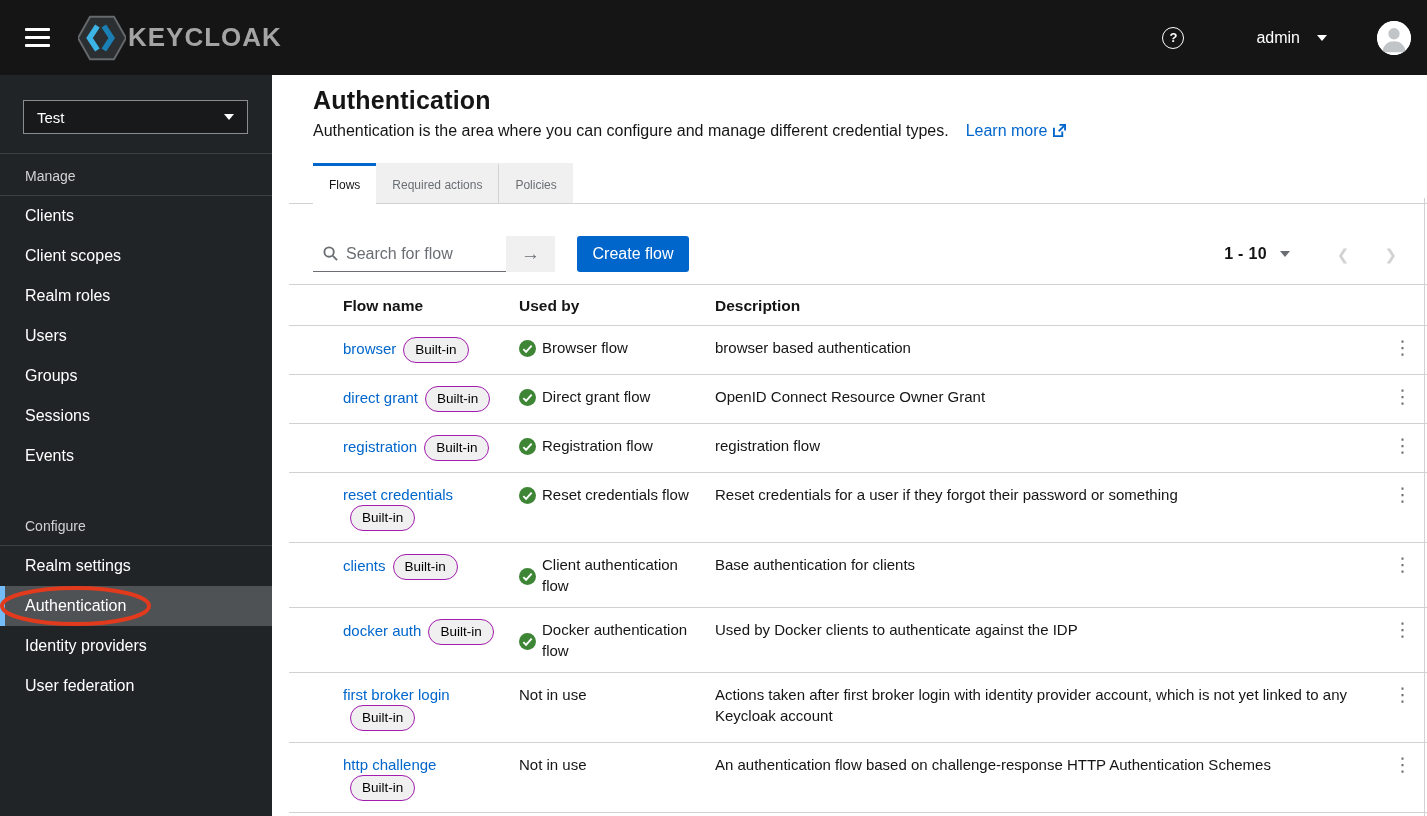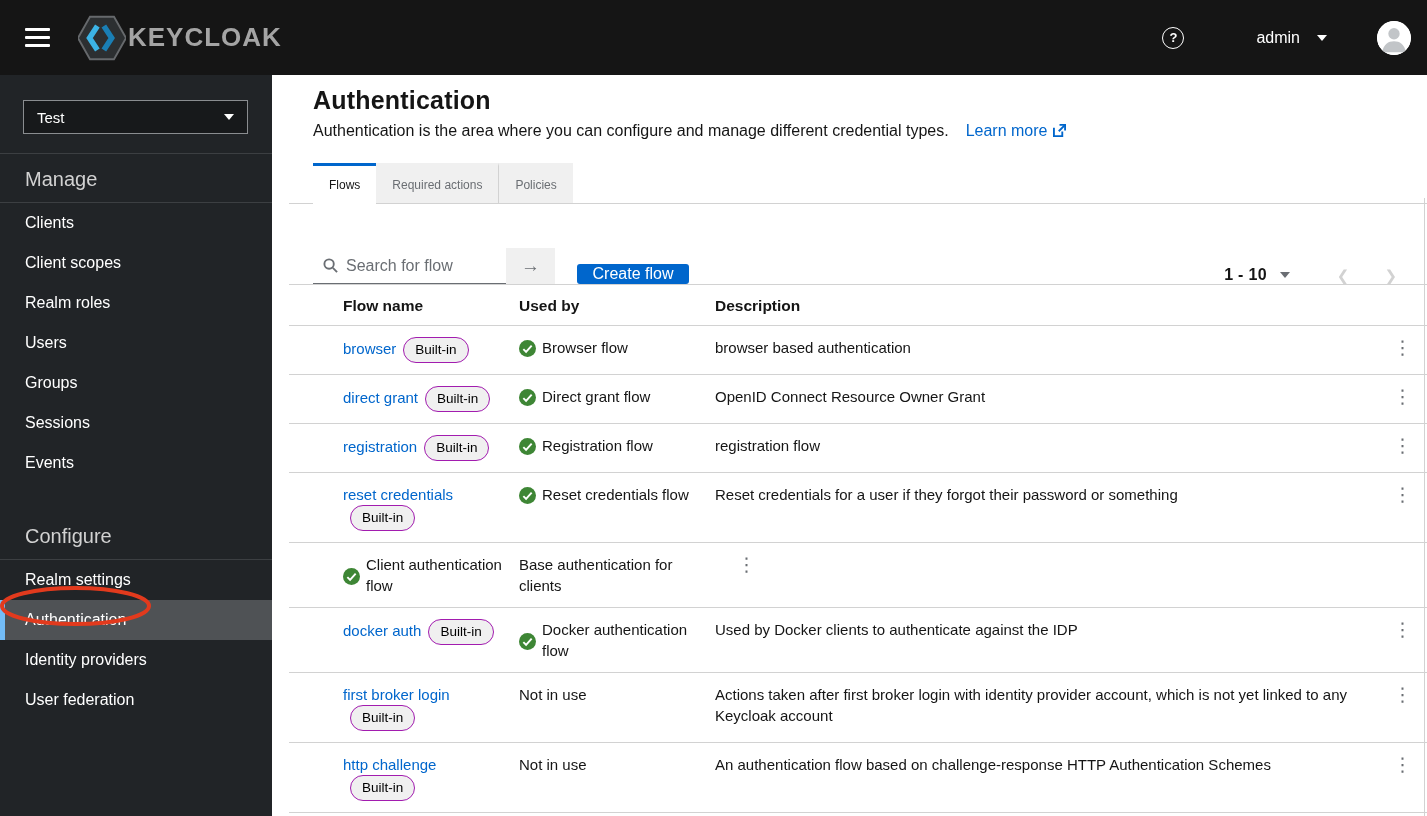--- a/index.html
+++ b/index.html
@@ -26,21 +26,21 @@
   .user-menu .caret { margin-left:17px; }
   .avatar { width:34px; height:34px; border-radius:50%; overflow:hidden; margin-left:50px;
             margin-right:16px; cursor:pointer; background:#fff; }
 
   
   .sidebar { position:absolute; top:75px; left:0; width:272px; bottom:0; background:#212427; z-index:4; }
   .realm-switcher { margin:25px 24px 19px 23px; height:34px; border:1px solid #8a8d90;
                     background:#17191b; color:#fff; font-size:15px; display:flex;
                     align-items:center; justify-content:space-between; padding:0 13px; cursor:pointer; }
   .nav-divider { height:1px; background:#3c3f42; }
-  .nav-section-title { padding:14px 0 11px 25px; font-size:20px; color:#d2d2d2; }
+  .nav-section-title { padding:14px 0 11px 25px; font-size:14px; color:#d2d2d2; }
   .nav-gap { height:28px; }
   .nav-item { height:40px; display:flex; align-items:center; padding-left:25px; font-size:16px;
               color:#fff; cursor:pointer; }
   .nav-item.selected { background:#4f5255; box-shadow:inset 5px 0 0 #73bcf7; }
 
   
   .main { position:absolute; top:75px; left:289px; right:0; bottom:0; background:#fff; overflow:hidden; }
   .page-header { padding:11px 24px 0; }
   .page-title { font-size:25px; font-weight:700; letter-spacing:.2px; }
   .page-sub { margin-top:7px; font-size:16px; }
@@ -48,31 +48,31 @@
   .learn-more svg { vertical-align:-1px; margin-left:5px; }
 
   .tabs { margin-top:23px; padding-left:24px; display:flex; border-bottom:1px solid #d2d2d2; height:41px; }
   .tab { padding:16px 16px; display:flex; align-items:center; font-size:12px; background:#f0f0f0;
          color:#6a6e73; cursor:pointer; border-top:3px solid #f0f0f0; border-right:1px solid #d2d2d2; }
   .tab:last-of-type { border-right:none; }
   .tab.active { background:#fff; color:#151515; border-top:3px solid #0066cc; border-right:none;
                 margin-bottom:-1px; border-bottom:1px solid #fff; position:relative; }
   .tab.active + .tab { border-left:none; }
 
-  .toolbar { display:flex; align-items:flex-end; padding:20px 30px 0 24px; height:80px; }
+  .toolbar { display:flex; align-items:center; padding:20px 30px 0 24px; height:80px; }
   .search-group { display:flex; height:36px; }
   .search-box { display:flex; align-items:center; width:193px; background:#fff;
                 border-bottom:1px solid #6a6e73; }
   .search-box svg { margin:0 8px 0 10px; flex:none; }
   .search-box input { border:none; outline:none; width:100%; font-size:16px;
                       font-family:"Liberation Sans",sans-serif; color:#151515; }
   .search-box input::placeholder { color:#6a6e73; opacity:1; }
   .search-submit { width:49px; background:#f0f0f0; border:none; border-bottom:1px solid #f0f0f0;
                    color:#6a6e73; font-size:19px; cursor:pointer; }
-  .create-btn { margin-left:22px; width:112px; height:20px; background:#0066cc; color:#fff;
+  .create-btn { margin-left:22px; width:112px; height:36px; background:#0066cc; color:#fff;
                 border:none; border-radius:3px; font-size:16px; font-family:"Liberation Sans",sans-serif;
                 cursor:pointer; }
   .pagination { margin-left:auto; display:flex; align-items:center; }
   .page-range { font-size:16px; font-weight:700; letter-spacing:.3px; }
   .pagination .caret { color:#6a6e73; margin-left:13px; }
   .page-nav { border:none; background:none; color:#d2d2d2; font-size:15px; cursor:pointer;
               padding:0; line-height:1; }
   .page-prev { margin-left:47px; }
   .page-next { margin-left:35px; }
 
@@ -274,20 +274,21 @@
                 <circle cx="9" cy="9" r="9" fill="#3e8635"></circle>
                 <path d="M4.6 9.6l2.9 2.9 5.9-6.6" stroke="#fff" stroke-width="2" fill="none"></path>
               </svg>
               <span>Reset credentials flow</span>
             </span>
           </div>
           <div class="t-cell">Reset credentials for a user if they forgot their password or something</div>
           <button class="kebab">⋮</button>
         </div>
         <div class="t-row">
+          <div class="t-cell"><span><a class="flow-link">clients</a><span class="badge">Built-in</span></span></div>
           <div class="t-cell">
             <span class="used-by">
               <svg width="17" height="17" viewBox="0 0 18 18">
                 <circle cx="9" cy="9" r="9" fill="#3e8635"></circle>
                 <path d="M4.6 9.6l2.9 2.9 5.9-6.6" stroke="#fff" stroke-width="2" fill="none"></path>
               </svg>
               <span>Client authentication flow</span>
             </span>
           </div>
           <div class="t-cell">Base authentication for clients</div>

